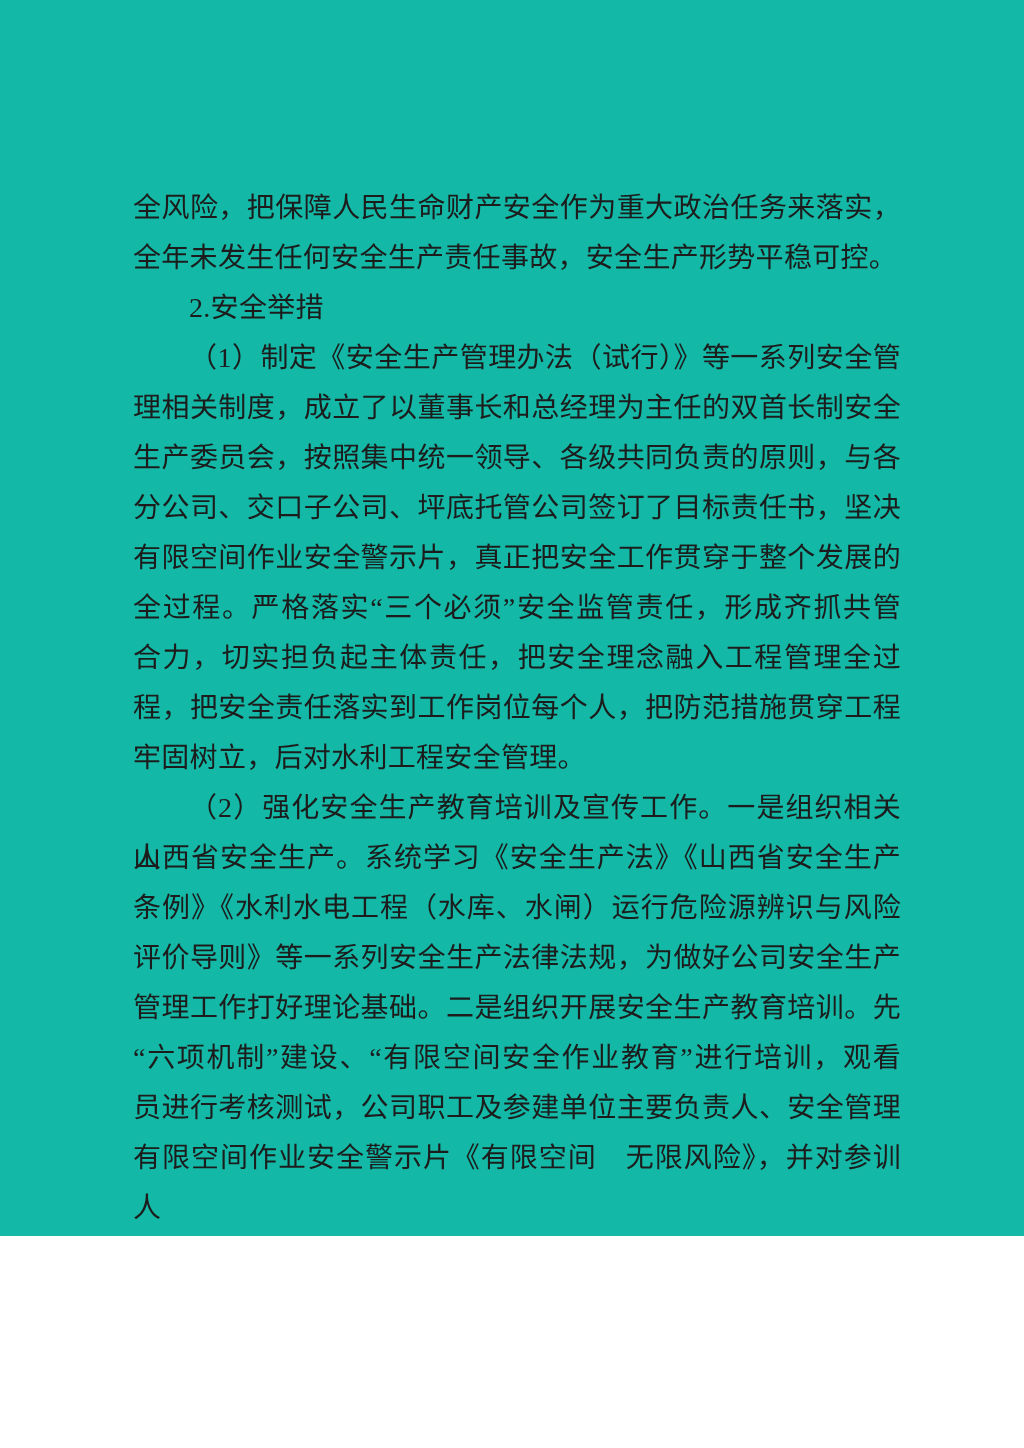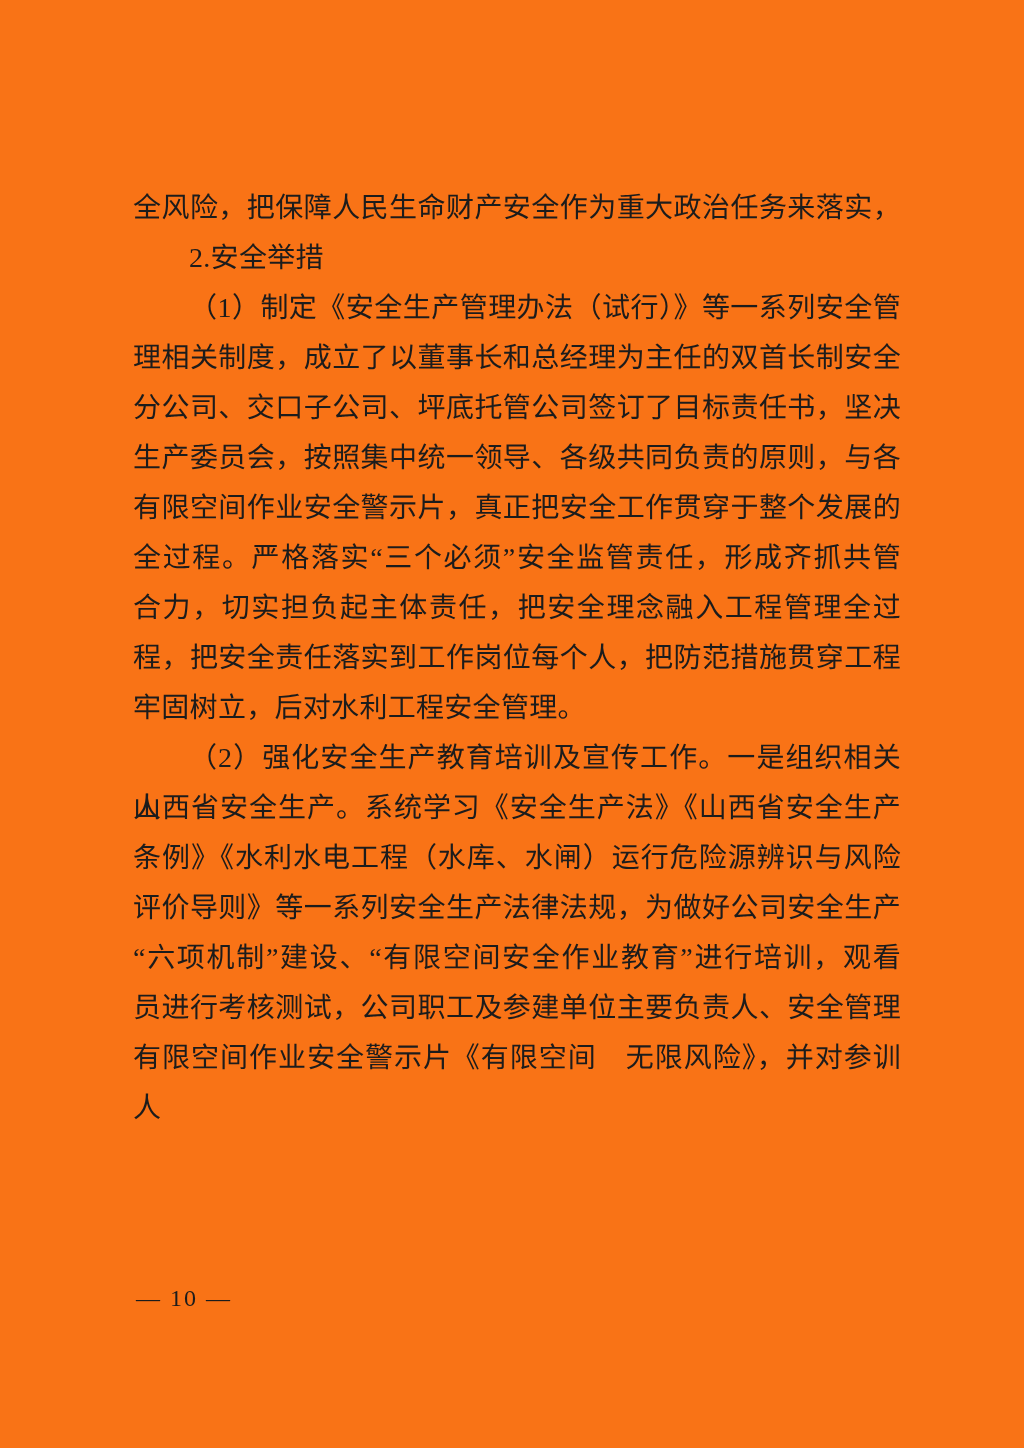--- a/index.html
+++ b/index.html
@@ -3,22 +3,22 @@
 <meta charset="utf-8">
 <style>
   html, body {
     margin: 0;
     padding: 0;
     background: #ffffff;
   }
   .page {
     position: relative;
     width: 1024px;
-    height: 1448px;
-    background: #f97316;
+    height: 1236px;
+    background: #14b8a6;
     overflow: hidden;
     font-family: "Liberation Serif", "DejaVu Serif", serif;
     color: #1c1c1c;
   }
   .body-text {
     position: absolute;
     left: 133px;
     top: 183px;
     width: 768px;
   }
@@ -46,34 +46,36 @@
     letter-spacing: 2px;
     color: #1c1c1c;
   }
 </style>
 </head>
 <body>
 
 <div class="page">
   <main class="body-text">
     <div class="line">全风险，把保障人民生命财产安全作为重大政治任务来落实，</div>
+    <div class="line para-end">全年未发生任何安全生产责任事故，安全生产形势平稳可控。</div>
     <div class="line indent para-end">2.安全举措</div>
     <div class="line indent">（1）制定《安全生产管理办法（试行）》等一系列安全管</div>
     <div class="line">理相关制度，成立了以董事长和总经理为主任的双首长制安全</div>
+    <div class="line">生产委员会，按照集中统一领导、各级共同负责的原则，与各</div>
     <div class="line">分公司、交口子公司、坪底托管公司签订了目标责任书，坚决</div>
-    <div class="line">生产委员会，按照集中统一领导、各级共同负责的原则，与各</div>
     <div class="line">有限空间作业安全警示片，真正把安全工作贯穿于整个发展的</div>
     <div class="line">全过程。严格落实“三个必须”安全监管责任，形成齐抓共管</div>
     <div class="line">合力，切实担负起主体责任，把安全理念融入工程管理全过</div>
     <div class="line">程，把安全责任落实到工作岗位每个人，把防范措施贯穿工程</div>
     <div class="line para-end">牢固树立，后对水利工程安全管理。</div>
     <div class="line indent">（2）强化安全生产教育培训及宣传工作。一是组织相关人</div>
     <div class="line">山西省安全生产。系统学习《安全生产法》《山西省安全生产</div>
     <div class="line">条例》《水利水电工程（水库、水闸）运行危险源辨识与风险</div>
     <div class="line">评价导则》等一系列安全生产法律法规，为做好公司安全生产</div>
+    <div class="line">管理工作打好理论基础。二是组织开展安全生产教育培训。先</div>
     <div class="line">“六项机制”建设、“有限空间安全作业教育”进行培训，观看</div>
     <div class="line">员进行考核测试，公司职工及参建单位主要负责人、安全管理</div>
     <div class="line">有限空间作业安全警示片《有限空间　无限风险》，并对参训人</div>
   </main>
 
   <footer class="page-footer">
     <span>— 10 —</span>
   </footer>
 </div>
 

